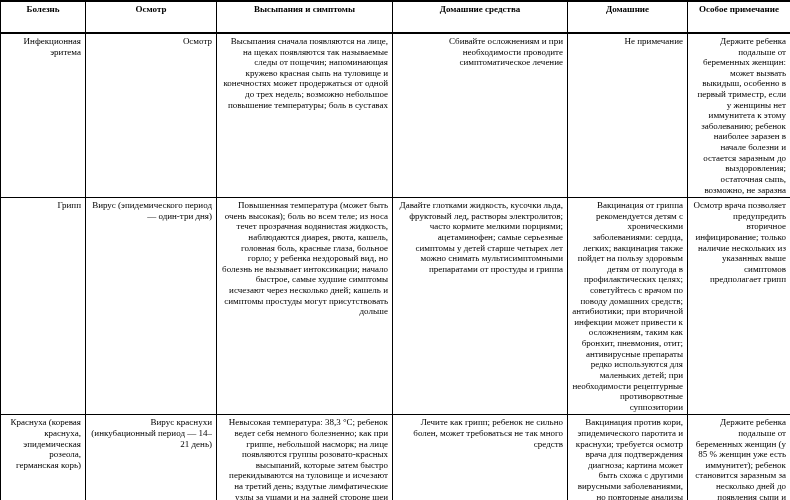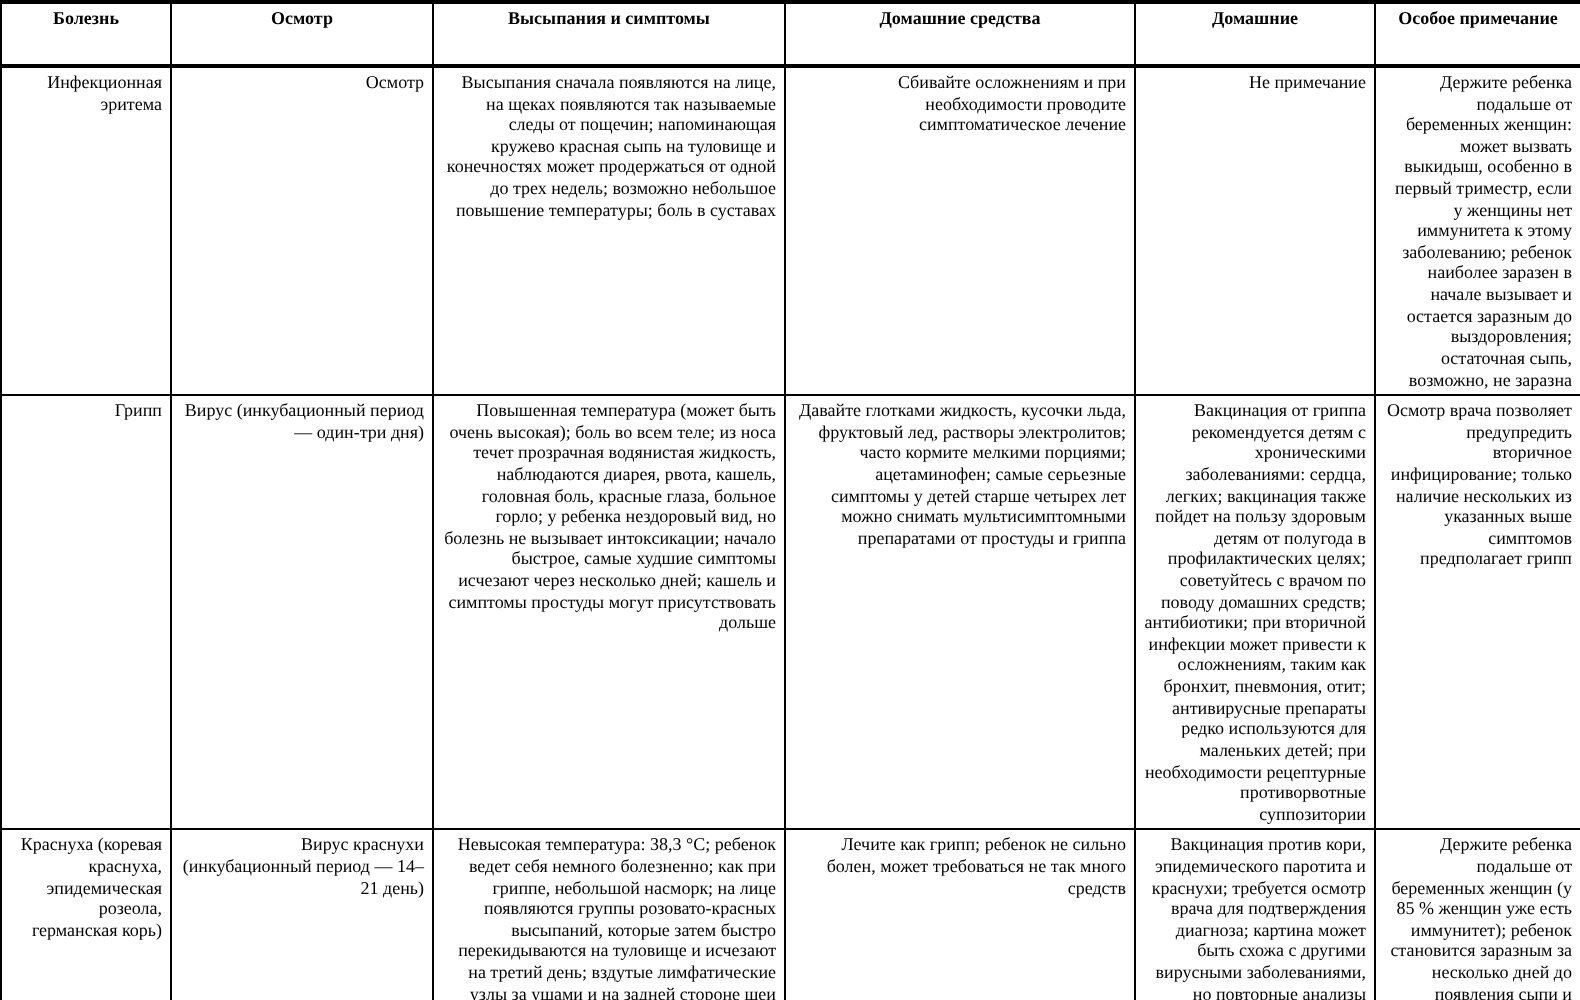--- a/index.html
+++ b/index.html
@@ -58,25 +58,25 @@
       <th>Особое примечание</th>
     </tr>
   </thead>
   <tbody>
     <tr class="r1">
       <td>Инфекционная эритема</td>
       <td>Осмотр</td>
       <td>Высыпания сначала появляются на лице, на щеках появляются так называемые следы от пощечин; напоминающая кружево красная сыпь на туловище и конечностях может продержаться от одной до трех недель; возможно небольшое повышение температуры; боль в суставах</td>
       <td>Сбивайте осложнениям и при необходимости проводите симптоматическое лечение</td>
       <td>Не примечание</td>
-      <td>Держите ребенка подальше от беременных женщин: может вызвать выкидыш, особенно в первый триместр, если у женщины нет иммунитета к этому заболеванию; ребенок наиболее заразен в начале вызывает и остается заразным до выздоровления; остаточная сыпь, возможно, не заразна</td>
+      <td>Держите ребенка подальше от беременных женщин: может вызвать выкидыш, особенно в первый триместр, если у женщины нет иммунитета к этому заболеванию; ребенок наиболее заразен в начале болезни и остается заразным до выздоровления; остаточная сыпь, возможно, не заразна</td>
     </tr>
     <tr class="r2">
       <td>Грипп</td>
-      <td>Вирус (инкубационный период — один-три дня)</td>
+      <td>Вирус (эпидемического период — один-три дня)</td>
       <td>Повышенная температура (может быть очень высокая); боль во всем теле; из носа течет прозрачная водянистая жидкость, наблюдаются диарея, рвота, кашель, головная боль, красные глаза, больное горло; у ребенка нездоровый вид, но болезнь не вызывает интоксикации; начало быстрое, самые худшие симптомы исчезают через несколько дней; кашель и симптомы простуды могут присутствовать дольше</td>
       <td>Давайте глотками жидкость, кусочки льда, фруктовый лед, растворы электролитов; часто кормите мелкими порциями; ацетаминофен; самые серьезные симптомы у детей старше четырех лет можно снимать мультисимптомными препаратами от простуды и гриппа</td>
       <td>Вакцинация от гриппа рекомендуется детям с хроническими заболеваниями: сердца, легких; вакцинация также пойдет на пользу здоровым детям от полугода в профилактических целях; советуйтесь с врачом по поводу домашних средств; антибиотики; при вторичной инфекции может привести к осложнениям, таким как бронхит, пневмония, отит; антивирусные препараты редко используются для маленьких детей; при необходимости рецептурные противорвотные суппозитории</td>
       <td>Осмотр врача позволяет предупредить вторичное инфицирование; только наличие нескольких из указанных выше симптомов предполагает грипп</td>
     </tr>
     <tr class="r3">
       <td>Краснуха (коревая краснуха, эпидемическая розеола, германская корь)</td>
       <td>Вирус краснухи (инкубационный период — 14–21 день)</td>
       <td>Невысокая температура: 38,3 °С; ребенок ведет себя немного болезненно; как при гриппе, небольшой насморк; на лице появляются группы розовато-красных высыпаний, которые затем быстро перекидываются на туловище и исчезают на третий день; вздутые лимфатические узлы за ушами и на задней стороне шеи</td>
       <td>Лечите как грипп; ребенок не сильно болен, может требоваться не так много средств</td>

